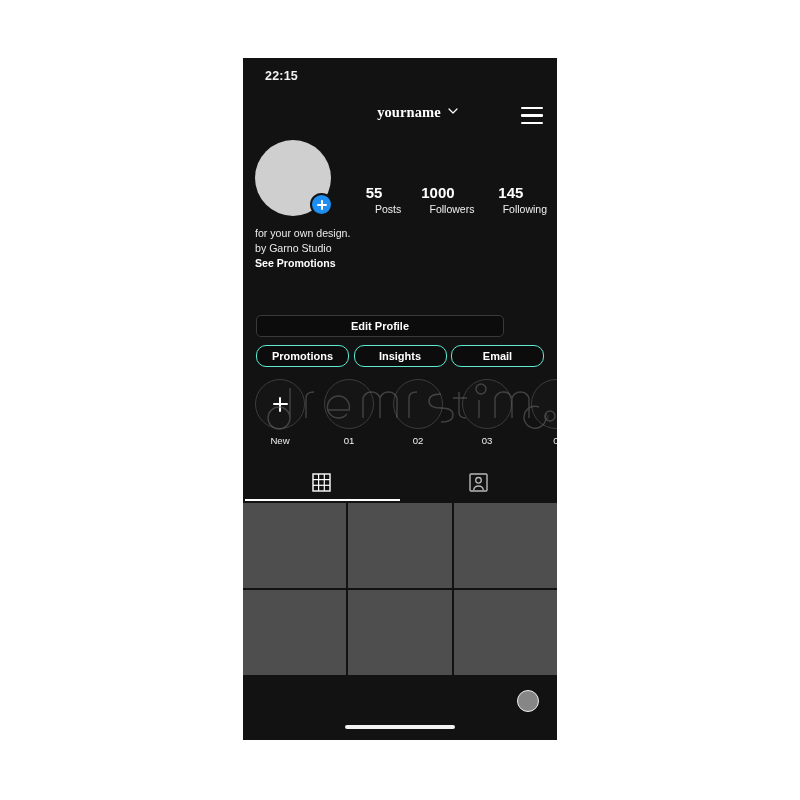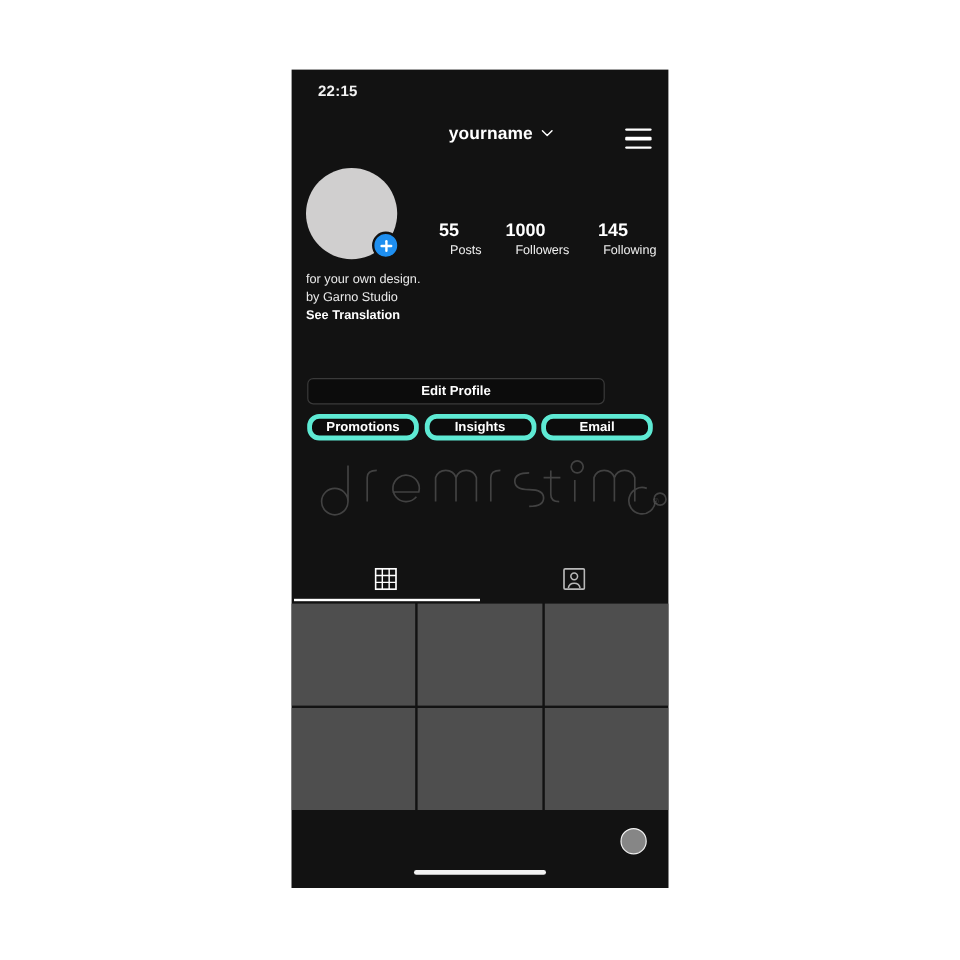--- a/index.html
+++ b/index.html
@@ -53,20 +53,21 @@
   }
   #username-group {
     position: absolute;
     left: 0;
     top: 10px;
     width: 348px;
     display: flex;
     justify-content: center;
     align-items: center;
     gap: 7px;
+    font-family: Liberation Serif, serif;
   }
   #username-label {
     color: #ffffff;
     font-size: 14.5px;
     font-weight: bold;
     letter-spacing: 0.1px;
   }
   .chevron-down {
     width: 9px;
     height: 9px;
@@ -208,21 +209,21 @@
     top: 287px;
     width: 288px;
     height: 22px;
     display: flex;
     justify-content: space-between;
   }
   .action-btn {
     width: 93px;
     height: 22px;
     background: #0c0c0c;
-    border: 4px solid #5eead4;
+    border: 1px solid #5eead4;
     border-radius: 10px;
     color: #ffffff;
     font-size: 11px;
     font-weight: bold;
     display: flex;
     align-items: center;
     justify-content: center;
     box-sizing: border-box;
   }
 
@@ -403,30 +404,55 @@
       <div class="stat-block">
         <span class="stat-value">145</span>
         <span class="stat-label">Following</span>
       </div>
     </div>
   </div>
 
   <div id="bio">
     <div class="bio-line">for your own design.</div>
     <div class="bio-line">by Garno Studio</div>
-    <div id="see-translation">See Translation</div>
+    <div id="see-translation">See Promotions</div>
   </div>
 
   <div id="edit-profile-btn">Edit Profile</div>
   <div id="secondary-actions">
     <div class="action-btn">Promotions</div>
     <div class="action-btn">Insights</div>
     <div class="action-btn">Email</div>
   </div>
 
+  <div id="highlights">
+    <div class="highlight" style="left:12px;">
+      <div class="highlight-circle">
+        <span class="highlight-plus-h"></span>
+        <span class="highlight-plus-v"></span>
+      </div>
+      <span class="highlight-label">New</span>
+    </div>
+    <div class="highlight" style="left:81px;">
+      <div class="highlight-circle"></div>
+      <span class="highlight-label">01</span>
+    </div>
+    <div class="highlight" style="left:150px;">
+      <div class="highlight-circle"></div>
+      <span class="highlight-label">02</span>
+    </div>
+    <div class="highlight" style="left:219px;">
+      <div class="highlight-circle"></div>
+      <span class="highlight-label">03</span>
+    </div>
+    <div class="highlight" style="left:288px;">
+      <div class="highlight-circle"></div>
+      <span class="highlight-label">0</span>
+    </div>
+  </div>
 
   <div id="watermark">
     <svg width="314" height="62" viewBox="0 0 314 62">
       <g fill="none" stroke="#6a6a6a" stroke-width="1.4" opacity="0.55">
         <path d="M47 12 v30 a11 11 0 1 1 -11 -11 a11 11 0 0 1 11 11"></path>
         <path d="M63 42 v-20 q0 -6 8 -6"></path>
         <path d="M84 34 h22 a11 11 0 1 0 -11 8 a11 11 0 0 0 9 -4"></path>
         <path d="M120 42 v-20 a9 9 0 0 1 17 0 v20 M137 22 a9 9 0 0 1 17 0 v20"></path>
         <path d="M166 42 v-20 q0 -6 8 -6"></path>
         <path d="M198 18 q-12 0 -12 7 t12 7 t12 7 t-12 7"></path>

